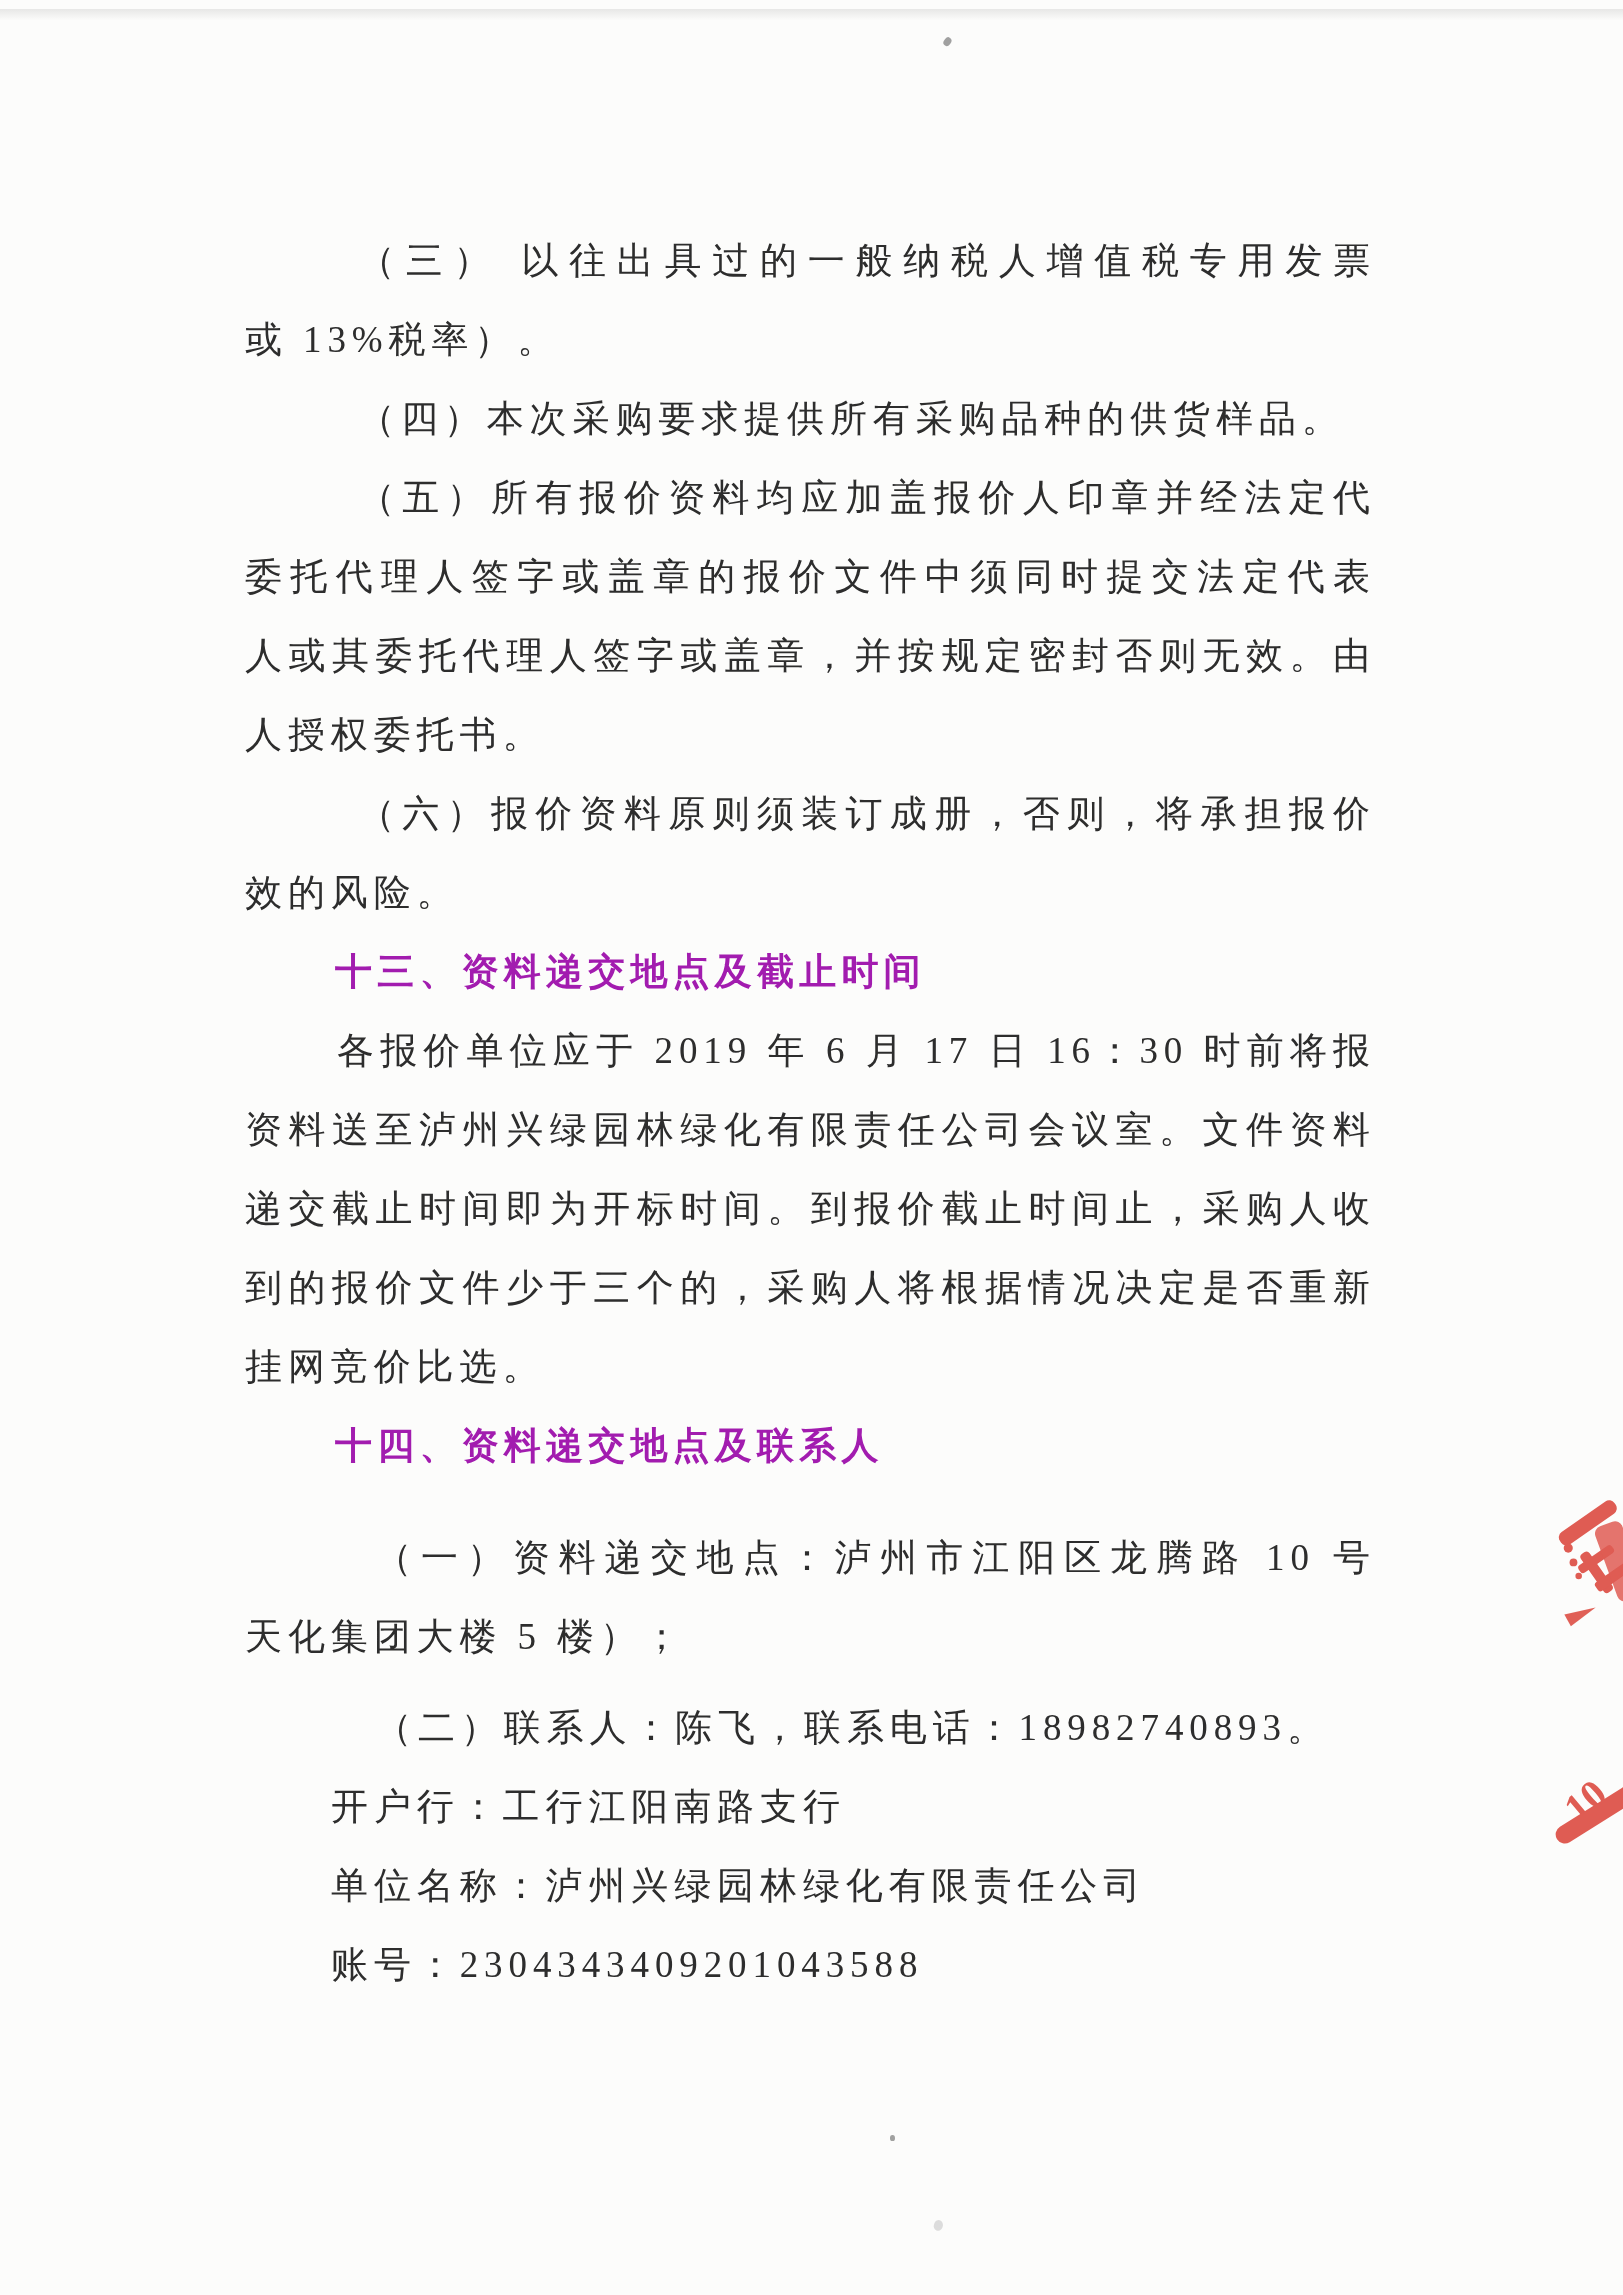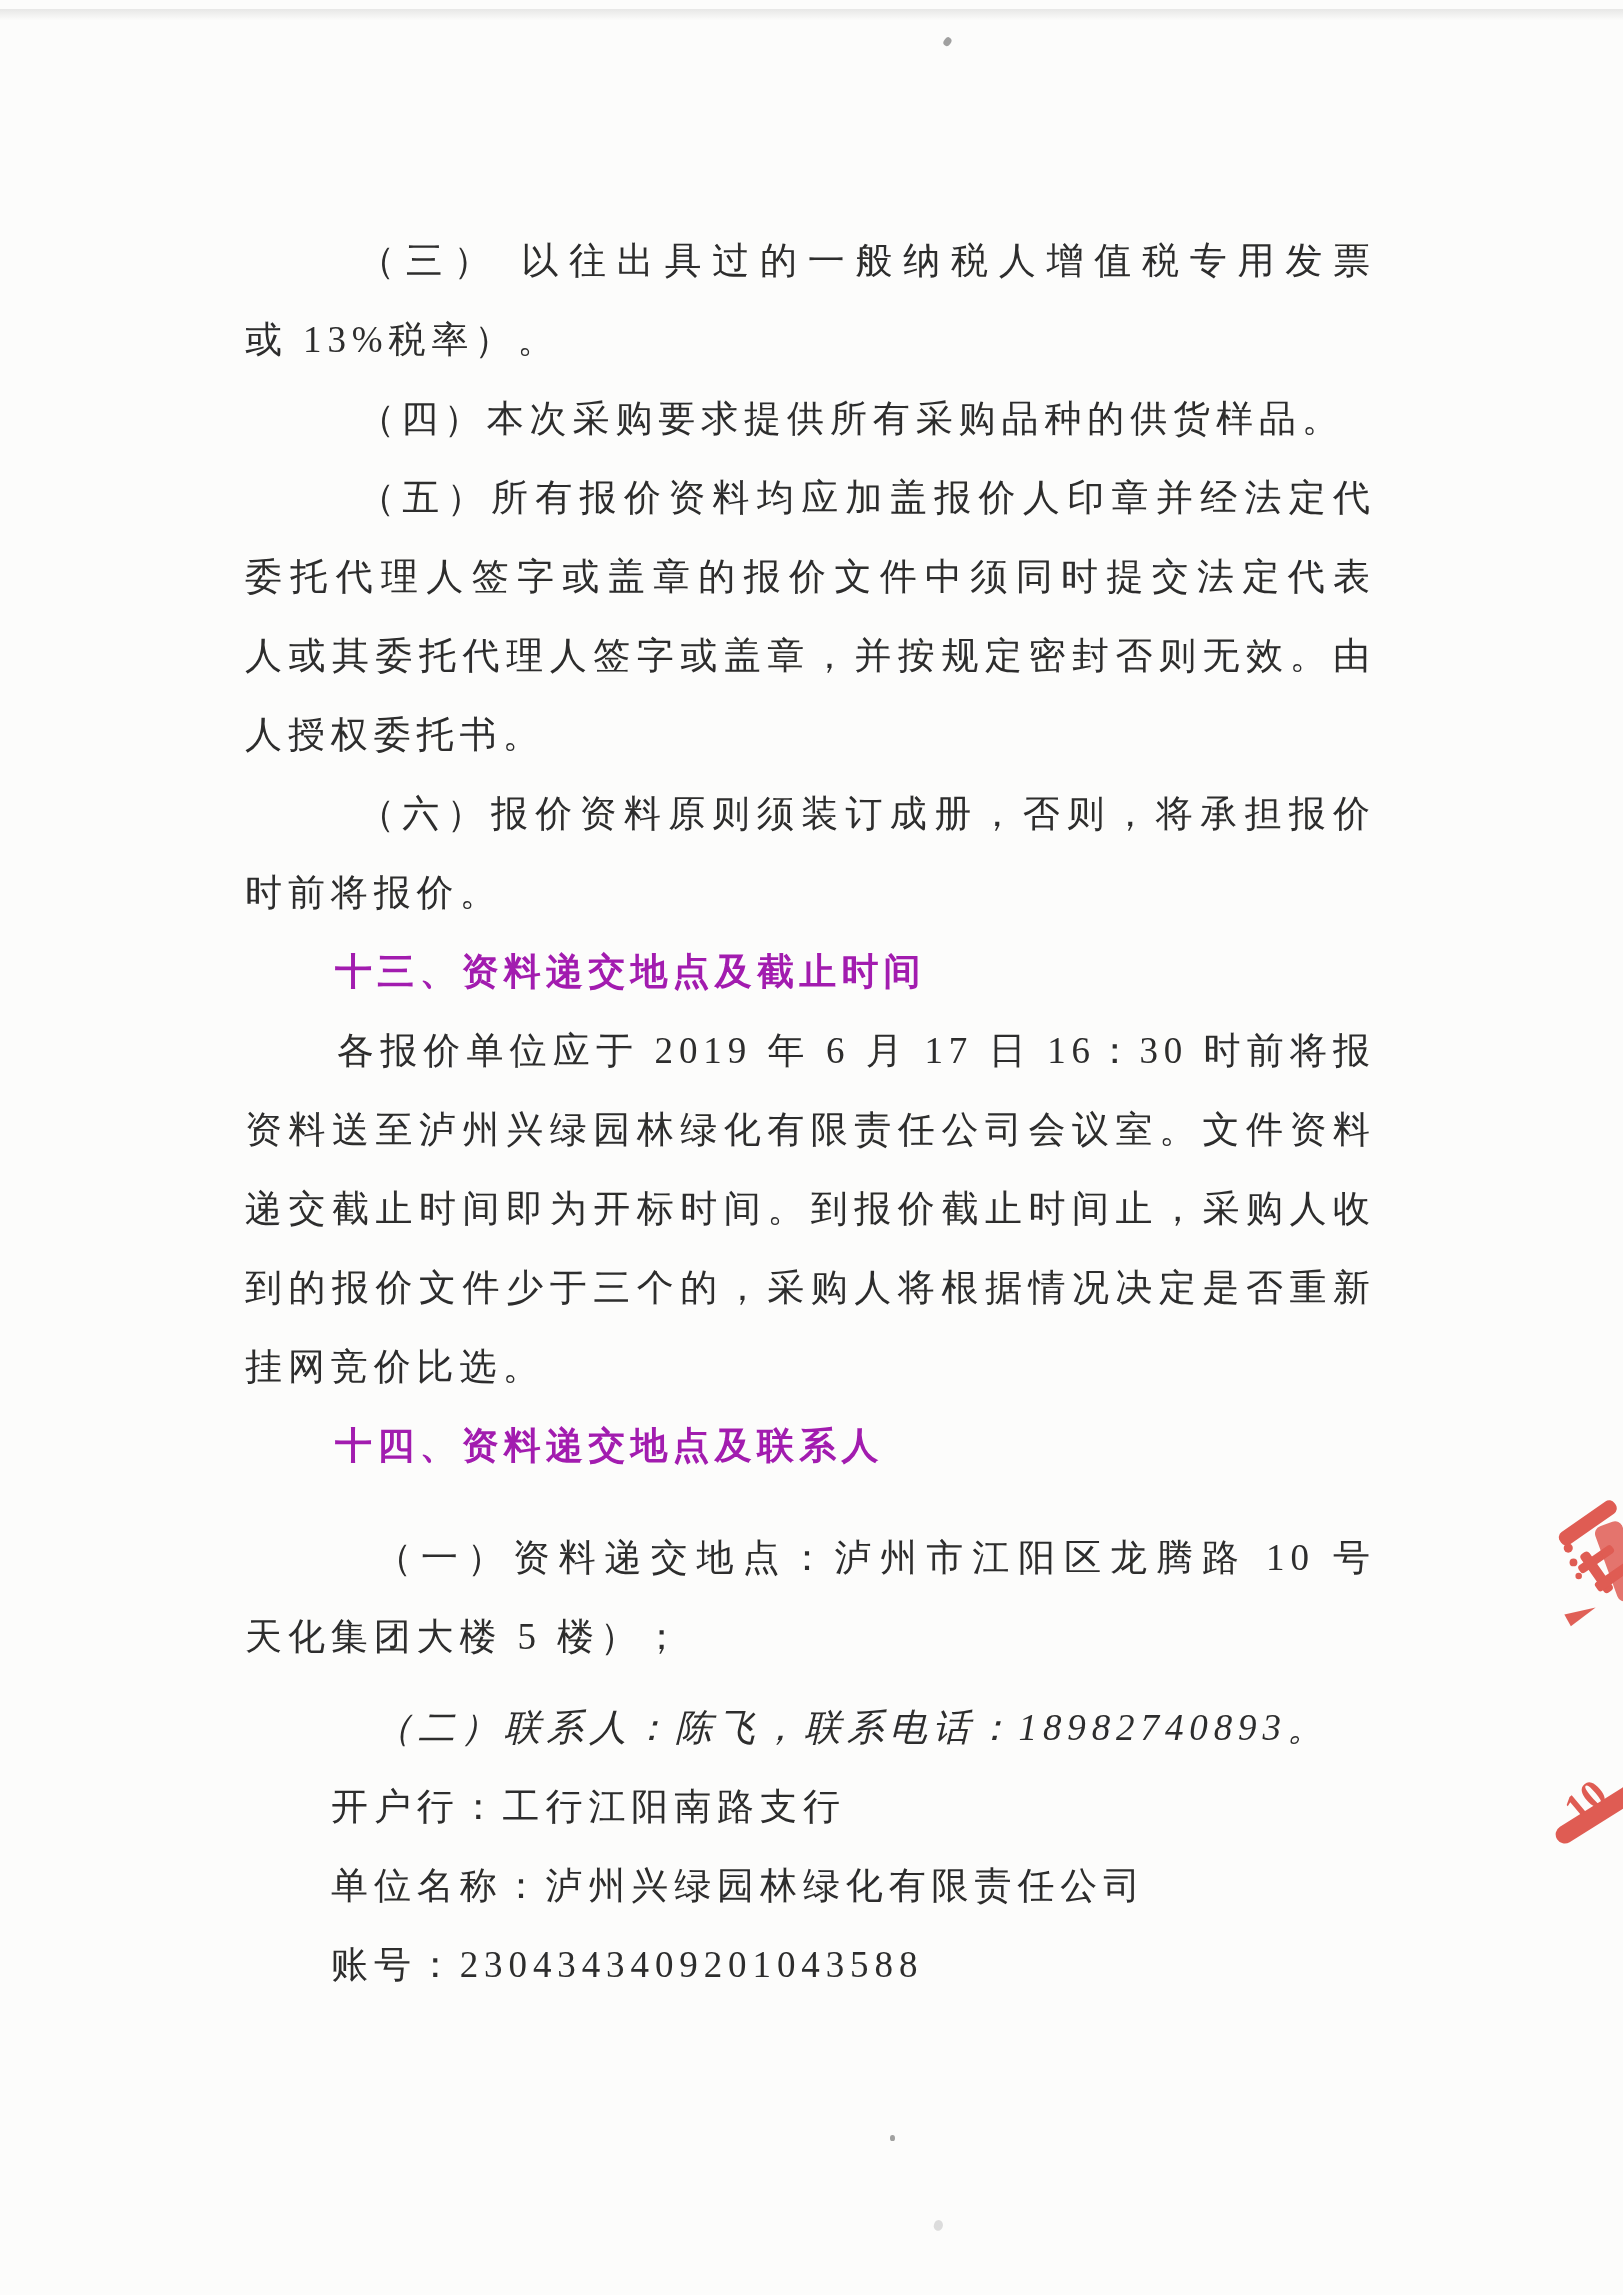--- a/index.html
+++ b/index.html
@@ -31,21 +31,21 @@
   .ind{padding-left:113px;}
   .g-bao{padding-left:92px;}
   .sub{padding-left:130px;}
   .bank{padding-left:86px;}
   .head{
     padding-left:90px;
     font-family:"Liberation Sans","DejaVu Sans",sans-serif;
     font-weight:700;letter-spacing:5.2px;color:#a21caf;
   }
   .sp-lg{margin-top:33px;}
-  .sp-md{margin-top:11.8px;font-style:italic;}
+  .sp-md{margin-top:11.8px;}
   .sp-neg{margin-top:-7.8px;}
 
   .stamp-svg{position:absolute;left:1550px;top:1485px;overflow:visible;}
 </style>
 </head>
 <body>
 
 <div class="scan-band"></div>
 <div class="speck speck-1"></div>
 <div class="speck speck-2"></div>
@@ -53,21 +53,21 @@
 
 <div class="doc">
   <div class="line ind just">（三） 以往出具过的一般纳税人增值税专用发票（16%</div>
   <div class="line">或 13%税率）。</div>
   <div class="line ind">（四）本次采购要求提供所有采购品种的供货样品。</div>
   <div class="line ind just">（五）所有报价资料均应加盖报价人印章并经法定代表</div>
   <div class="line just">委托代理人签字或盖章的报价文件中须同时提交法定代表</div>
   <div class="line just">人或其委托代理人签字或盖章，并按规定密封否则无效。由</div>
   <div class="line">人授权委托书。</div>
   <div class="line ind just">（六）报价资料原则须装订成册，否则，将承担报价无</div>
-  <div class="line">时前将报价。</div>
+  <div class="line">效的风险。</div>
   <div class="line head">十三、资料递交地点及截止时间</div>
   <div class="line g-bao just">各报价单位应于 2019 年 6 月 17 日 16：30 时前将报价</div>
   <div class="line just">资料送至泸州兴绿园林绿化有限责任公司会议室。文件资料</div>
   <div class="line just">递交截止时间即为开标时间。到报价截止时间止，采购人收</div>
   <div class="line just">到的报价文件少于三个的，采购人将根据情况决定是否重新</div>
   <div class="line">挂网竞价比选。</div>
   <div class="line head">十四、资料递交地点及联系人</div>
   <div class="line sub just sp-lg">（一）资料递交地点：泸州市江阳区龙腾路 10 号（泸</div>
   <div class="line">天化集团大楼 5 楼）；</div>
   <div class="line sub sp-md">（二）联系人：陈飞，联系电话：18982740893。</div>

